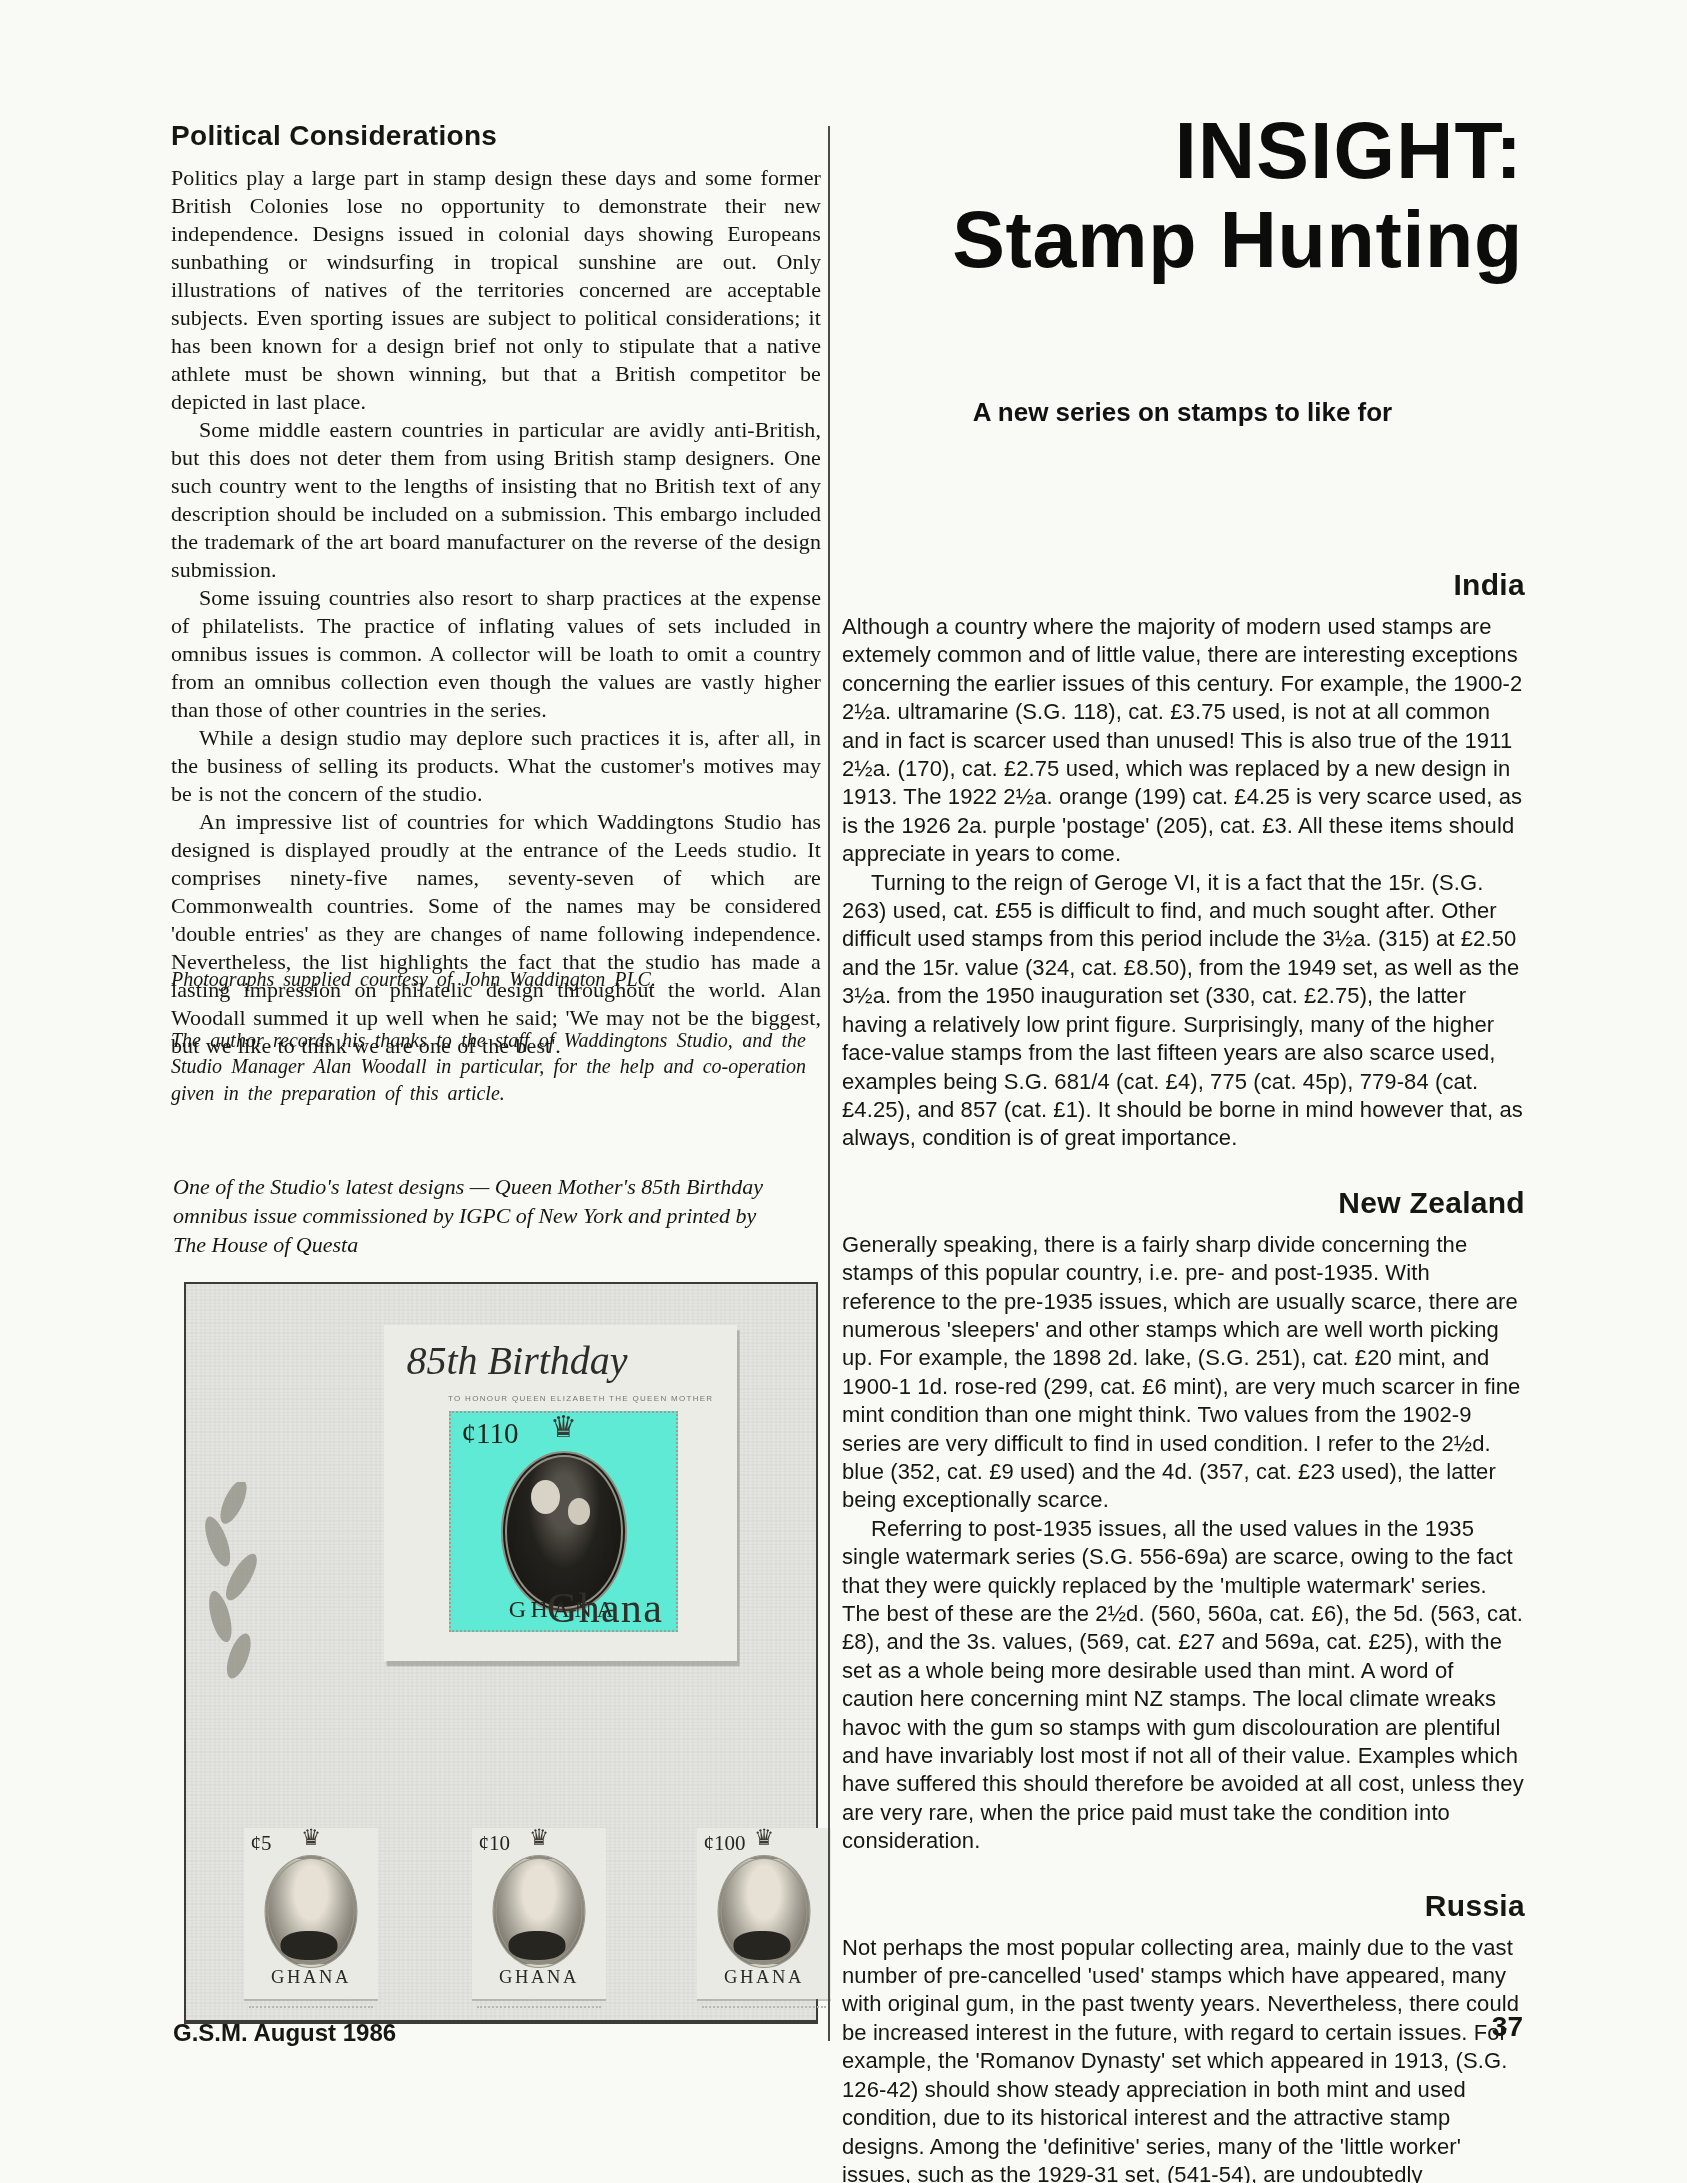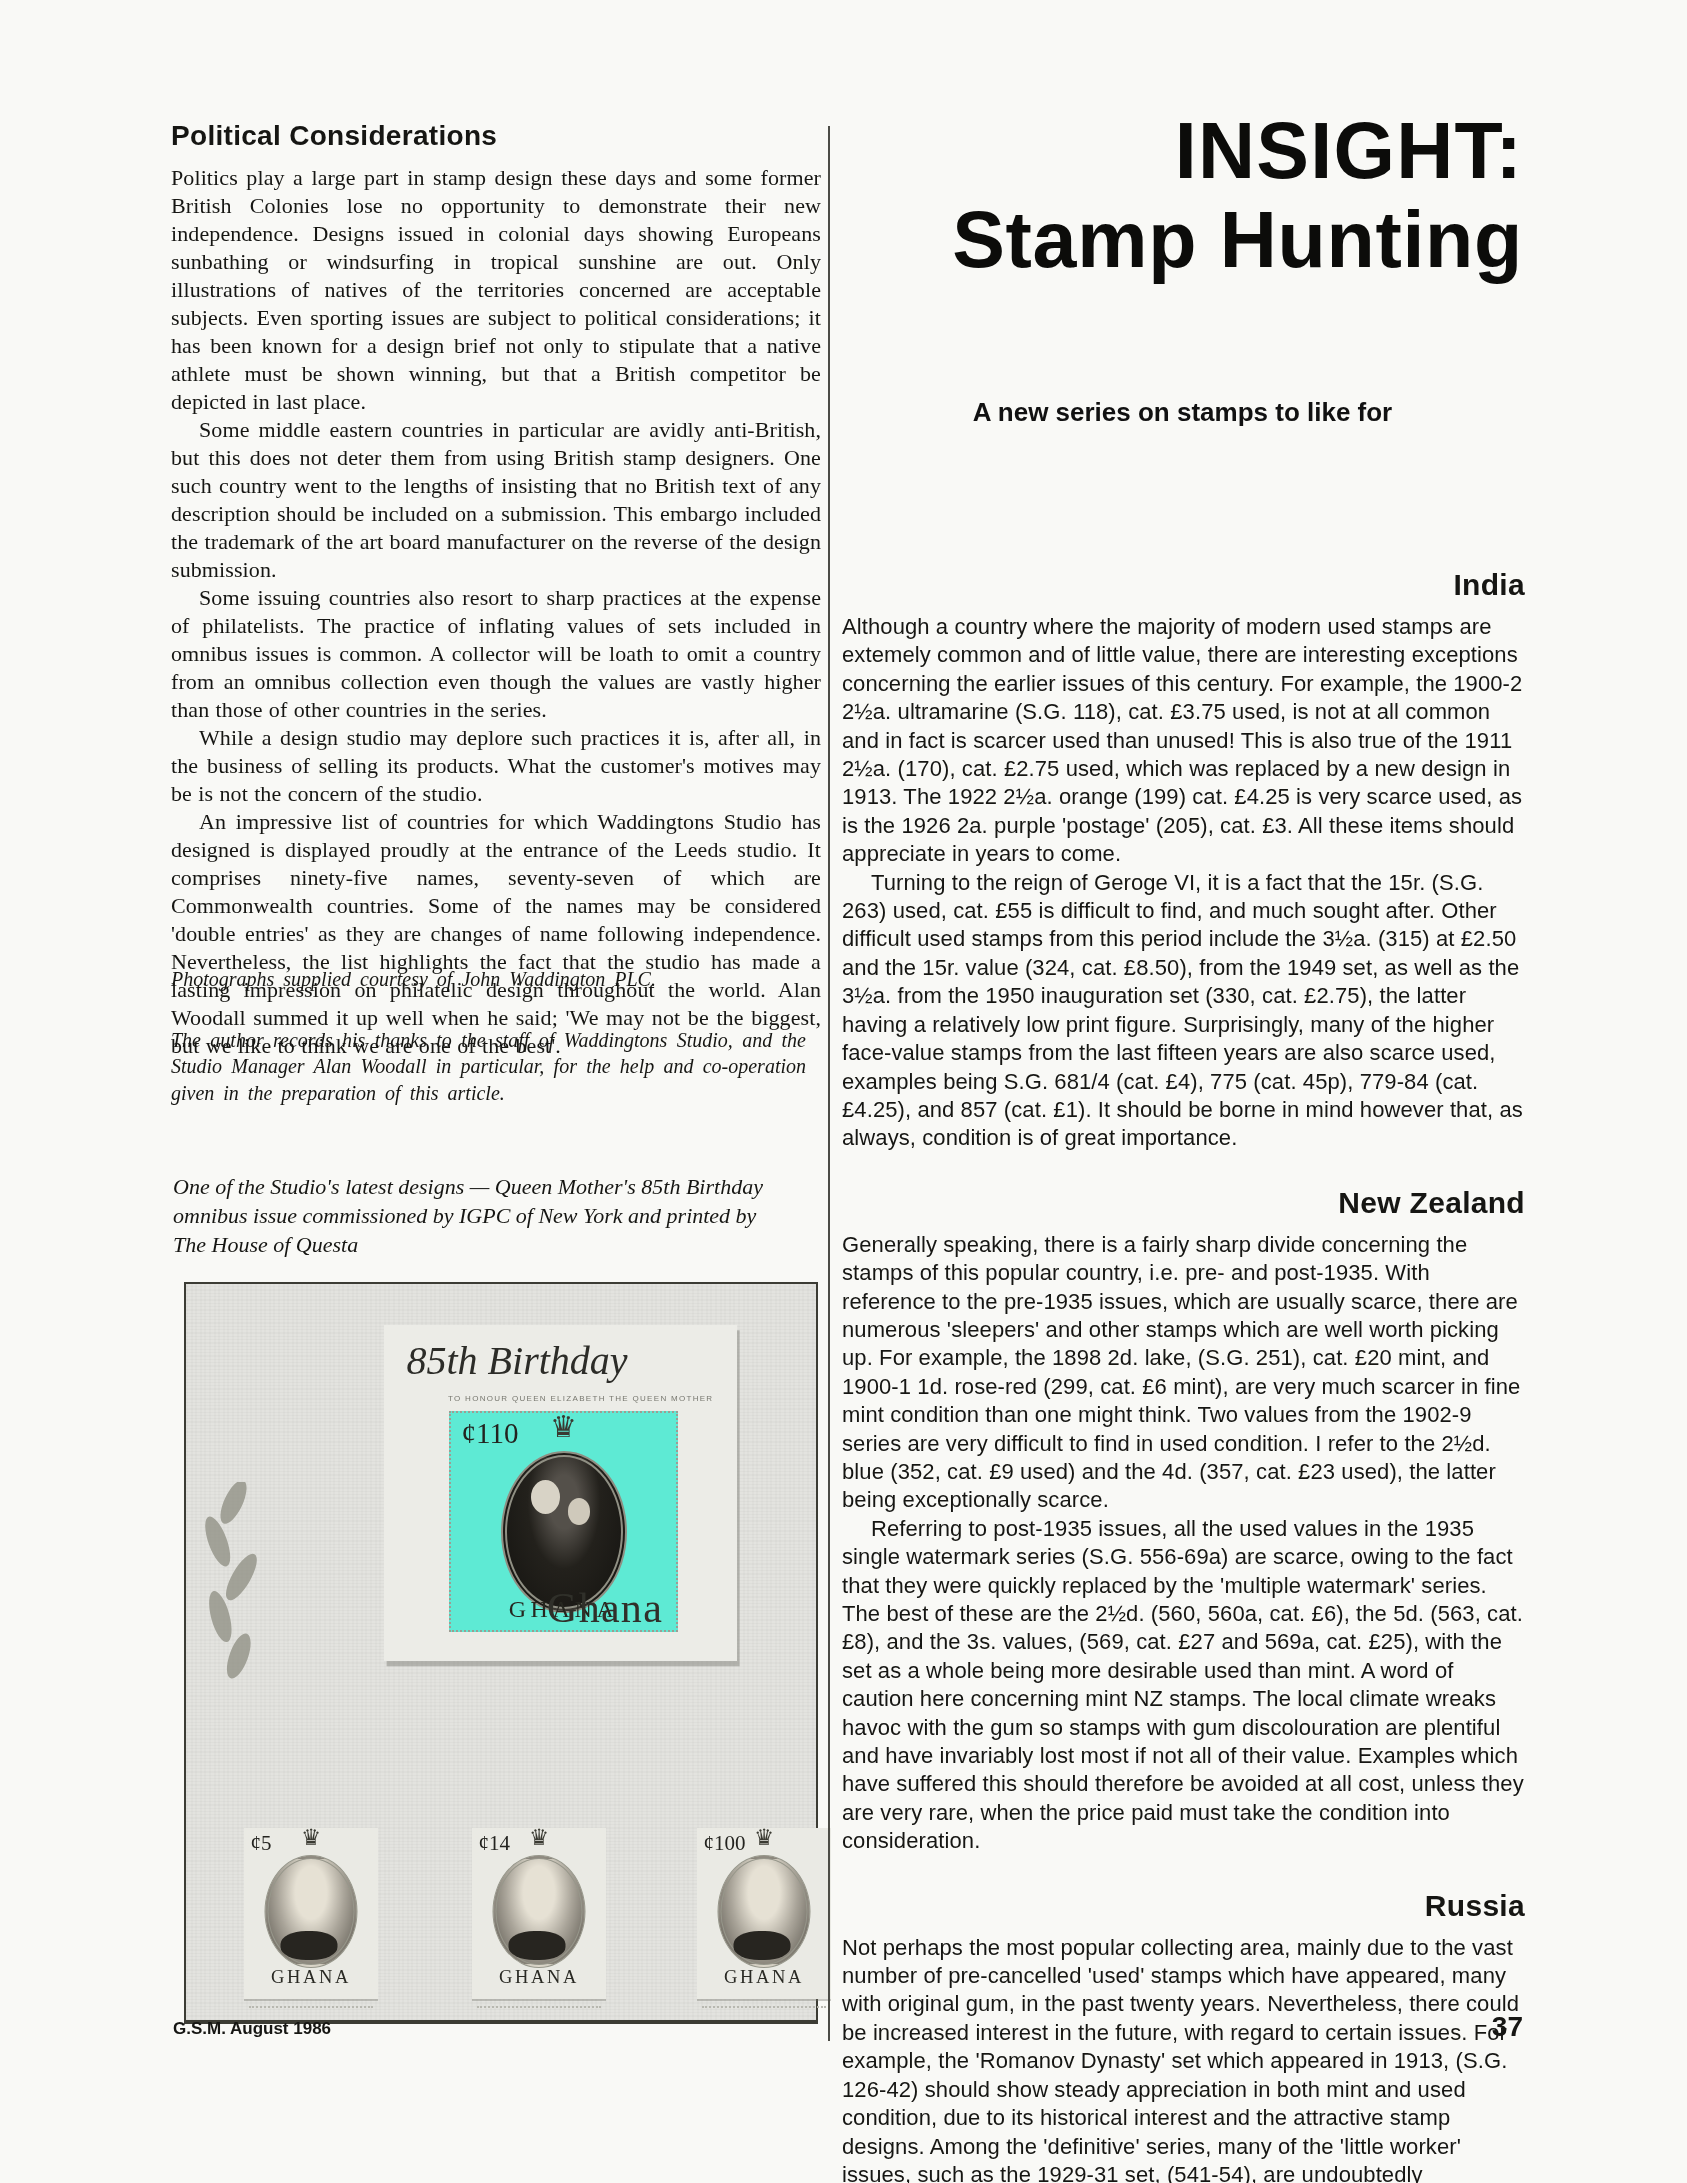--- a/index.html
+++ b/index.html
@@ -114,21 +114,21 @@
   }
   .rc-section h2{
     font-size:30px;line-height:33px;margin:0 0 12px 0;font-weight:bold;letter-spacing:0.3px;text-align:right;
   }
   .rc-section{margin-bottom:33px;}
   .rc-section p{margin:0;font-size:22px;line-height:28.4px;letter-spacing:0.1px;}
   .rc-section p.indent{text-indent:29px;}
   
   .footer-left{
     position:absolute;left:173px;top:2019px;font-family:"Liberation Sans",sans-serif;
-    font-weight:bold;font-size:17px;
+    font-weight:bold;font-size:24px;
   }
   .footer-right{
     position:absolute;left:842px;top:2011px;width:681px;text-align:right;
     font-family:"Liberation Sans",sans-serif;font-weight:bold;font-size:28px;
   }
 </style>
 </head>
 <body>
 
 <div id="page">
@@ -189,21 +189,21 @@
     <div class="small-stamp ss1">
       <span class="value">¢5</span>
       <span class="crown">♛</span>
       <div class="oval-sm">
           <span class="dark"></span>
         </div>
       <div class="country">GHANA</div>
       <div class="perf"></div>
     </div>
     <div class="small-stamp ss2">
-      <span class="value">¢14</span>
+      <span class="value">¢10</span>
       <span class="crown">♛</span>
       <div class="oval-sm">
           <span class="dark"></span>
         </div>
       <div class="country">GHANA</div>
       <div class="perf"></div>
     </div>
     <div class="small-stamp ss3">
       <span class="value">¢100</span>
       <span class="crown">♛</span>

